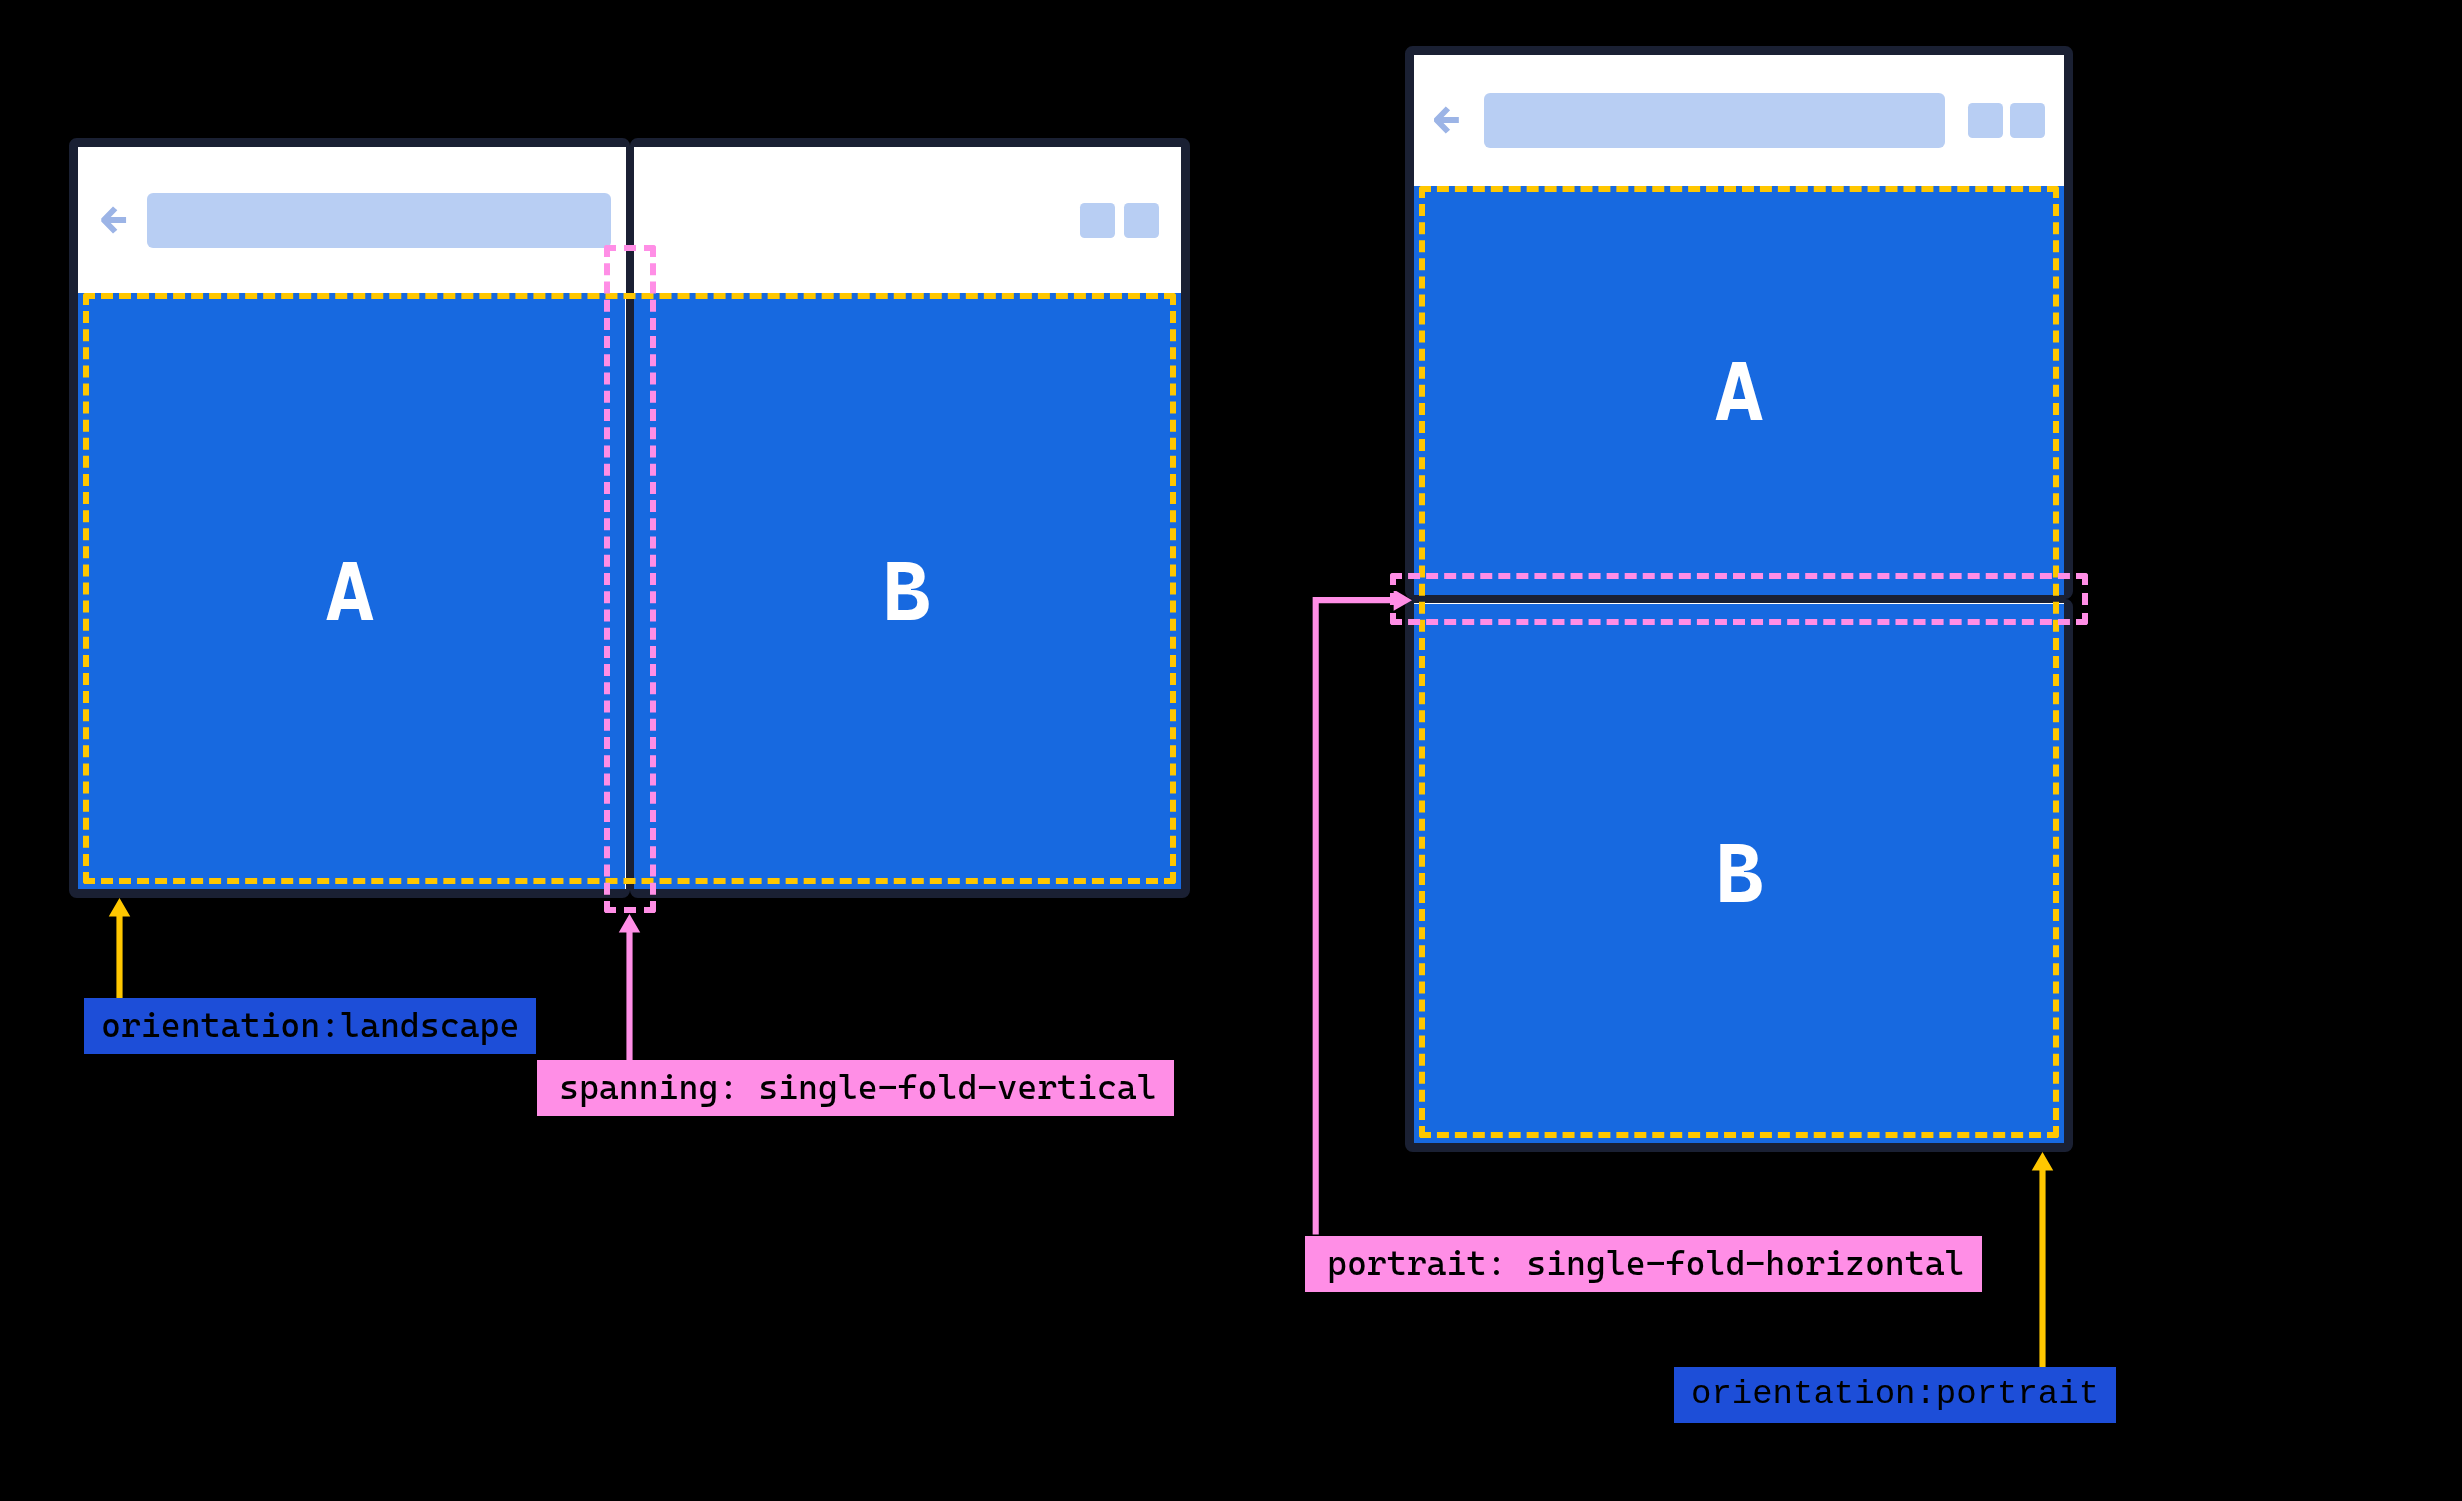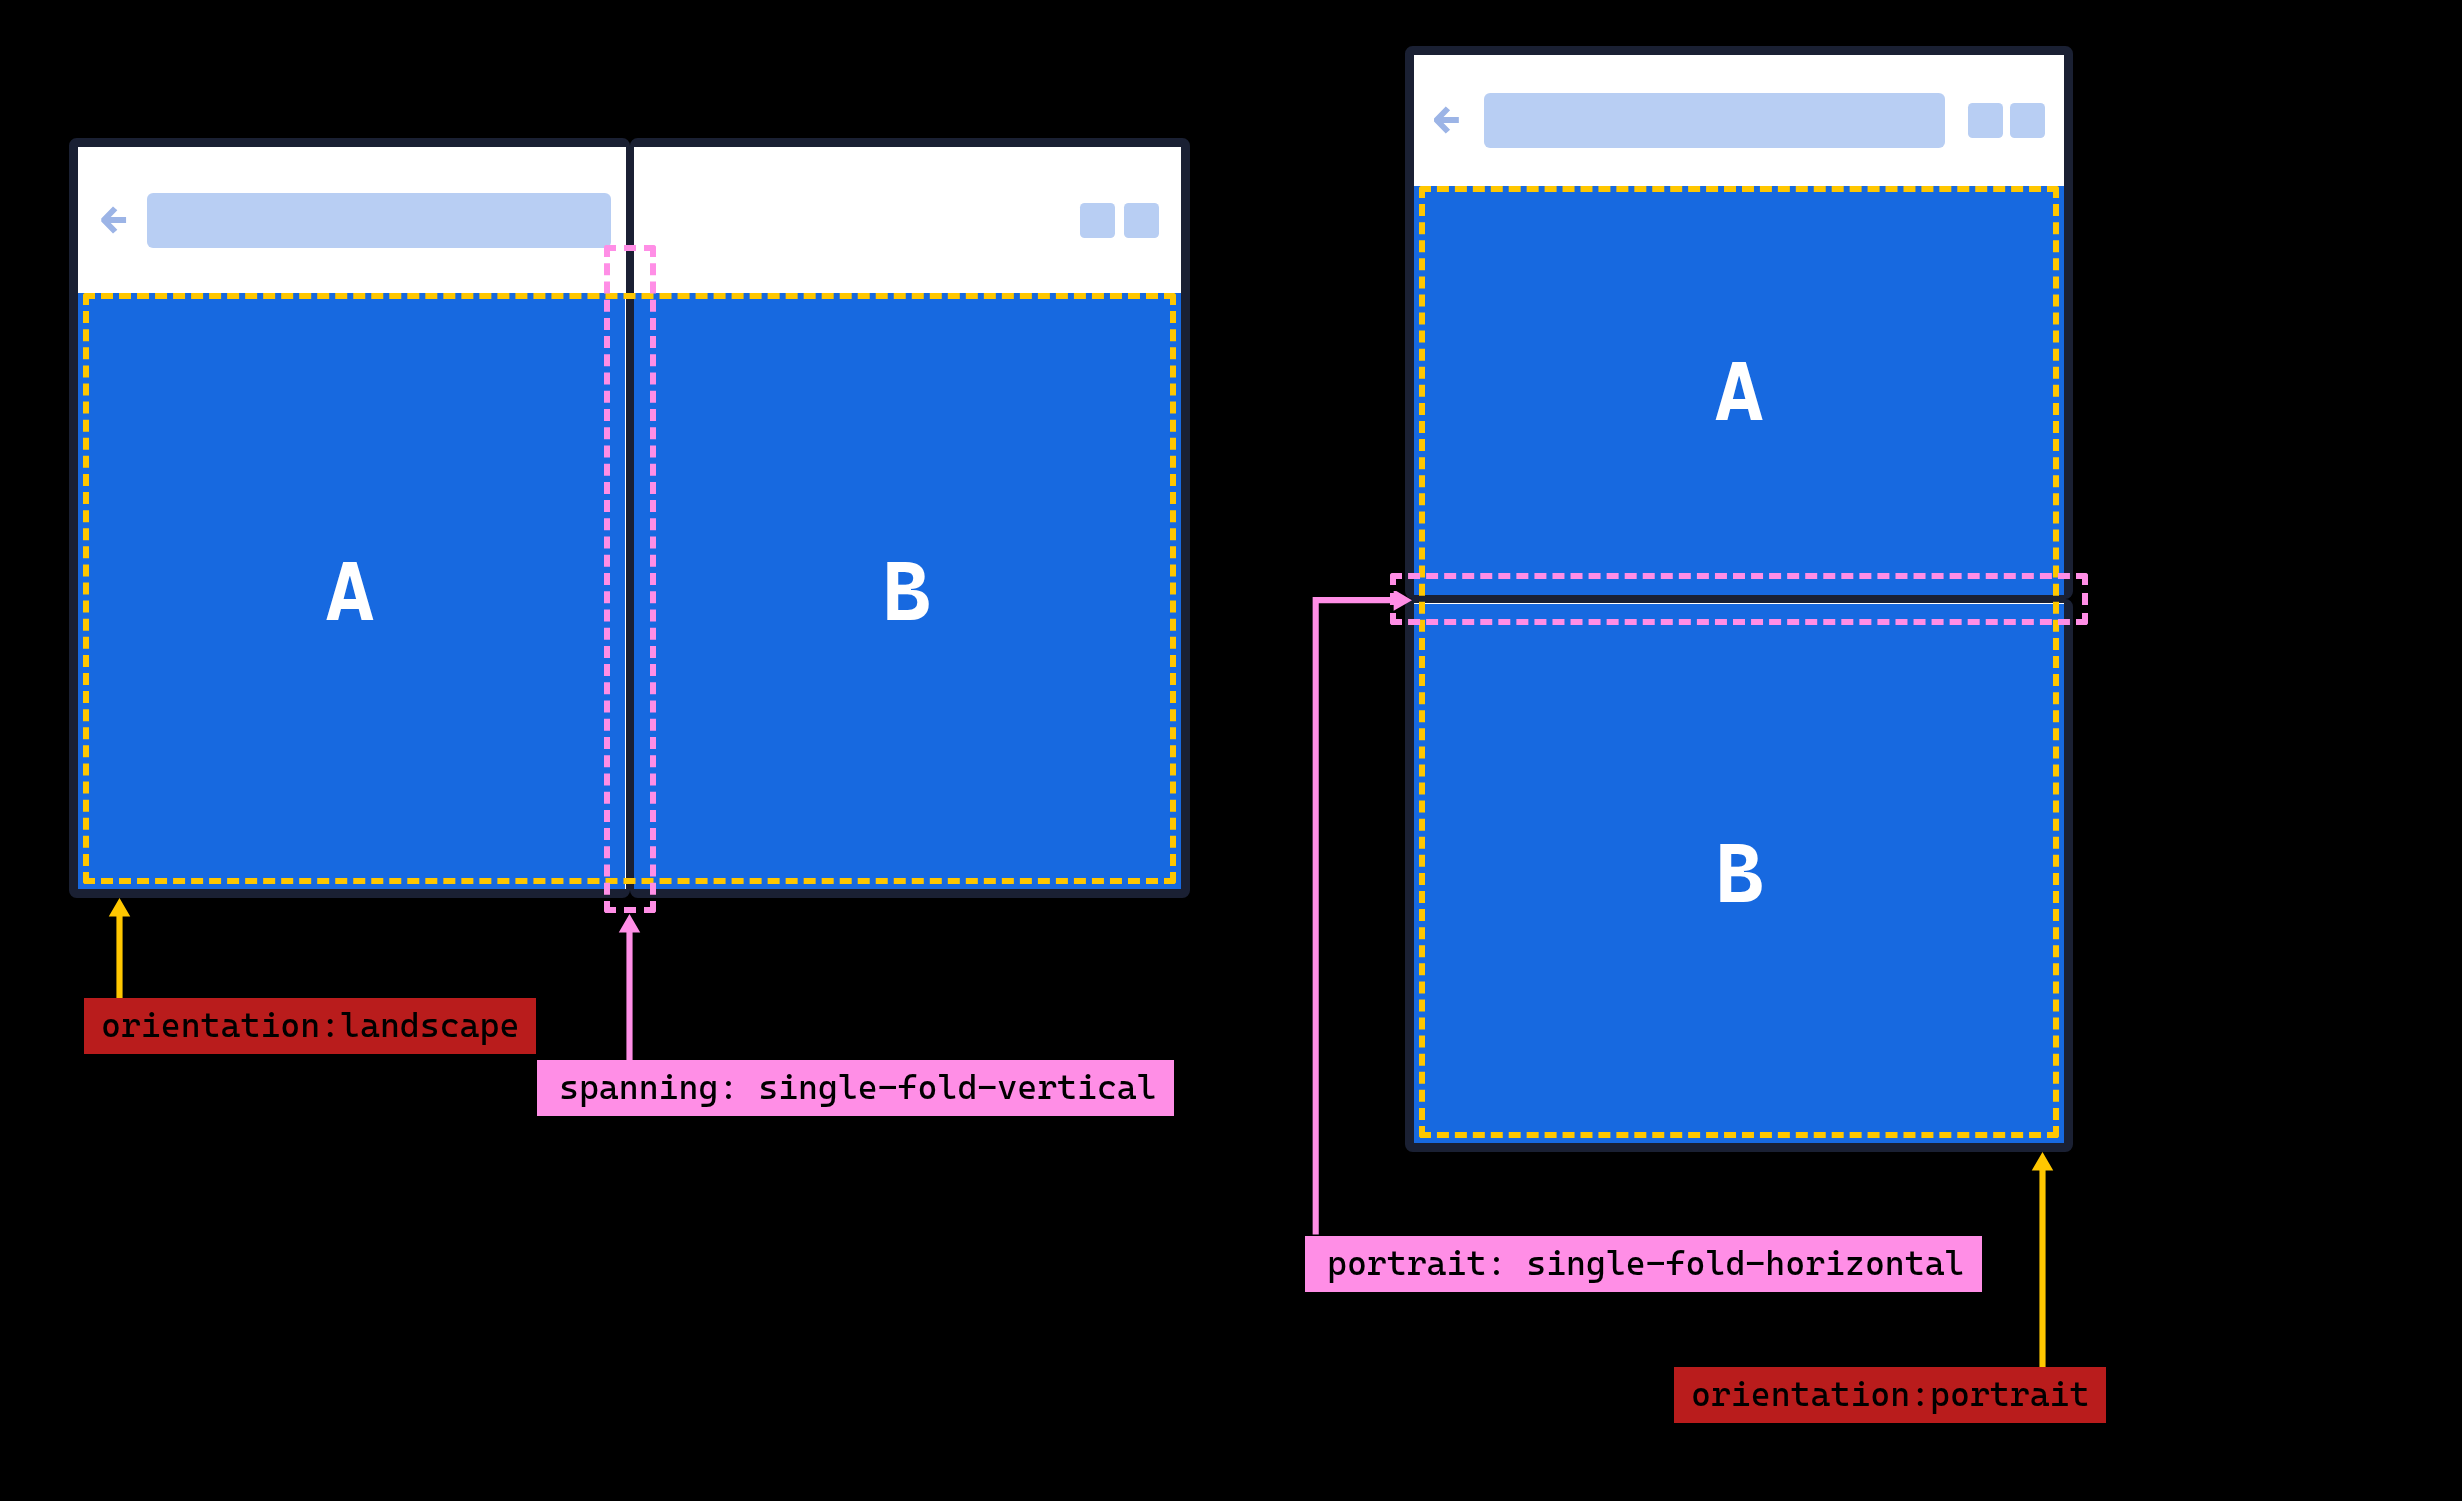--- a/index.html
+++ b/index.html
@@ -95,21 +95,21 @@
   }
 
   
   .callout {
     position: absolute;
     font-size: 34px;
     padding: 9.2px 17px;
     line-height: 1.1;
     white-space: nowrap;
   }
-  .callout.yellow { background: #b91c1c; color: #000; }
+  .callout.yellow { background: #1d4ed8; color: #000; }
   .callout.pink   { background: #ff8ee6; color: #000; padding-left: 22px; }
 
   .arrow-up-yellow, .arrow-up-pink, .arrow-leftline-pink {
     position: absolute;
     pointer-events: none;
   }
   .arrow-up-yellow svg, .arrow-up-pink svg, .arrow-leftline-pink svg { display: block; }
 
   
   .device-portrait {
@@ -254,16 +254,16 @@
 </div>
 <div class="callout pink" style="left:1305px; top:1236px;">
   <span>portrait: single-fold-horizontal</span>
 </div>
 
 <div class="arrow-up-yellow" style="left:2027px; top:1152px;">
   <svg width="31" height="215" viewBox="0 0 40 280">
       <path d="M20 0 L6 24 L16 24 L16 280 L24 280 L24 24 L34 24 Z" fill="#ffc700"></path>
     </svg>
 </div>
-<div class="callout yellow" style="left:1674px; top:1367px;">
+<div class="callout yellow" style="left:1674px; top:1367px;font-family:Liberation Mono, monospace;">
   <span>orientation:portrait</span>
 </div>
 
 
 </body></html>

